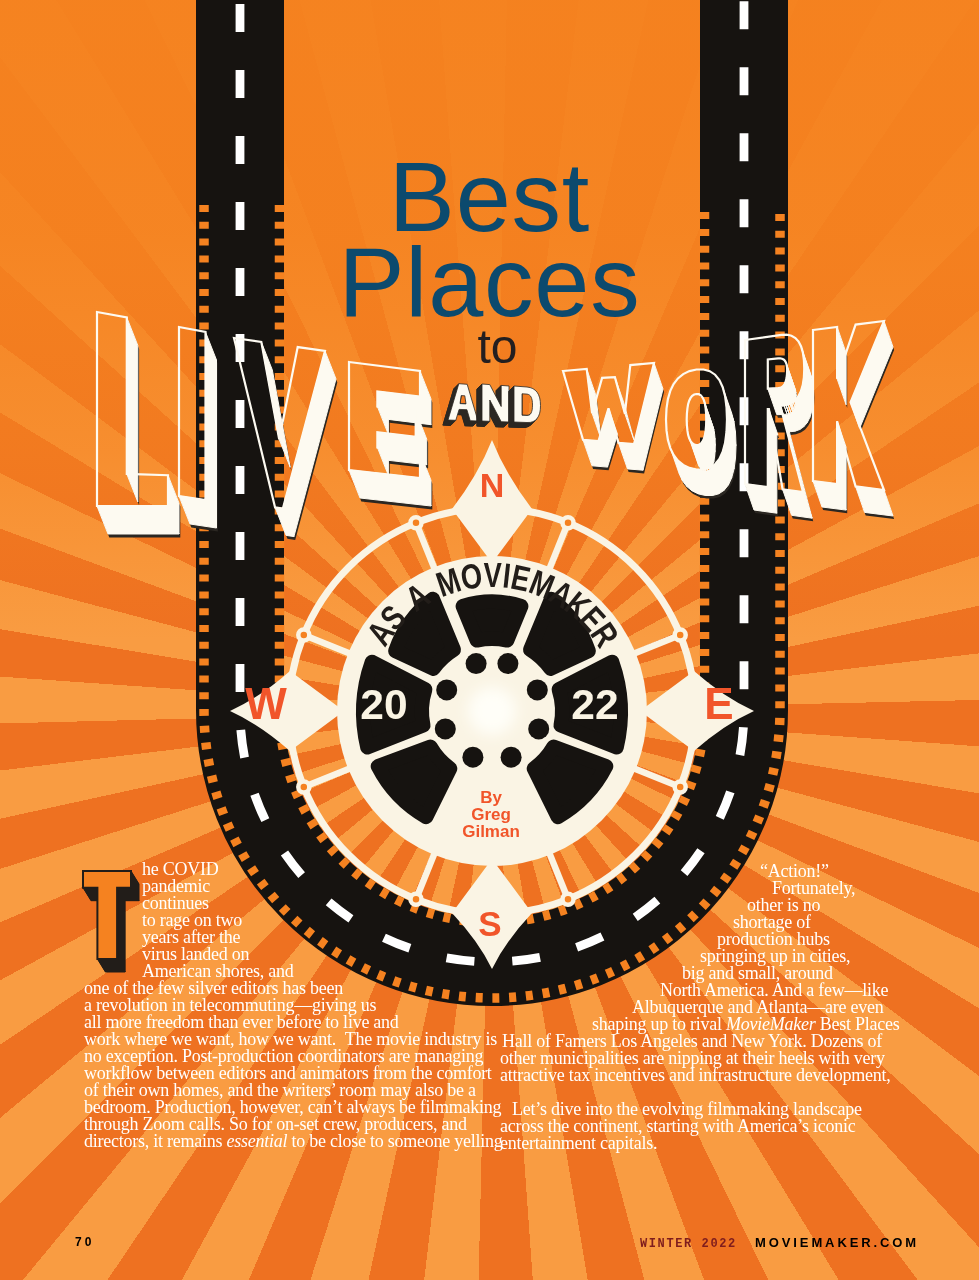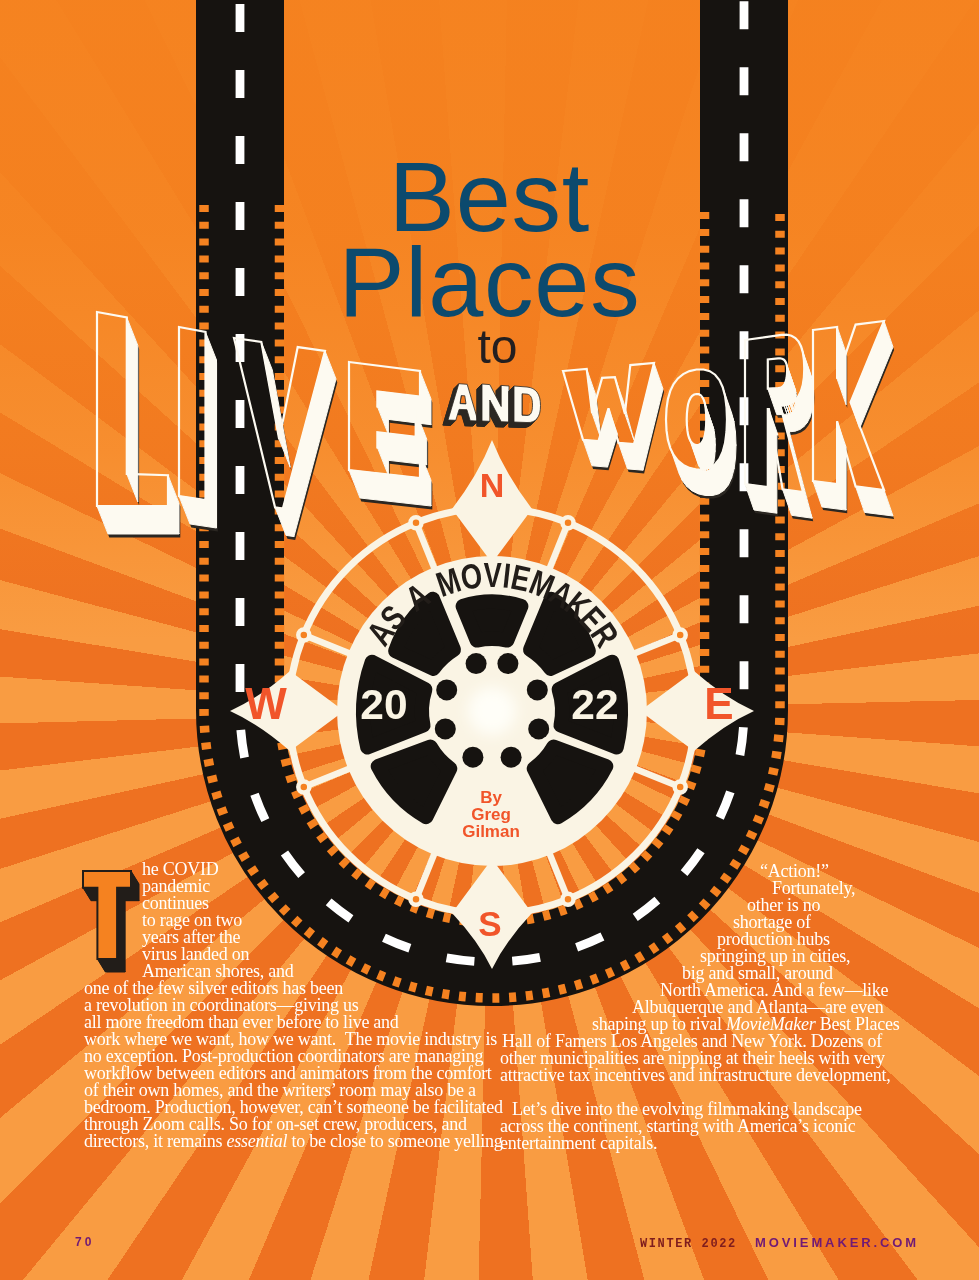--- a/index.html
+++ b/index.html
@@ -7,21 +7,21 @@
 #bg{position:absolute;inset:0;
   background:
    linear-gradient(180deg, rgba(245,130,31,.97) 0%, rgba(245,130,31,.9) 18%, rgba(245,130,31,.55) 35%, rgba(245,130,31,0) 50%),
    repeating-conic-gradient(from 1.5deg at 492px 711px, #ee7121 0deg 5.45deg, #f99c42 5.45deg 10.9deg);}
 .bl{position:absolute;font-family:"Liberation Serif",serif;font-size:18px;
   line-height:17px;color:#fff;white-space:pre;letter-spacing:-0.25px;text-align:right;}
 #best{position:absolute;left:0;width:979px;text-align:center;top:154px;
   color:#0c4a6e;font-size:99px;letter-spacing:0.8px;line-height:85px;}
 #to{position:absolute;left:8px;width:979px;text-align:center;top:323px;
   color:#231f20;font-size:48px;line-height:48px;}
-.ft{position:absolute;top:1235px;color:#701a75;font-size:12px;font-weight:bold;}
+.ft{position:absolute;top:1235px;color:#000000;font-size:12px;font-weight:bold;}
 </style></head>
 <body>
 <div id="page">
 
 <div id="bg"></div>
 <svg width="979" height="1280" viewBox="0 0 979 1280" style="position:absolute;left:0;top:0">
 <defs>
         <filter id="blur1" x="-60%" y="-60%" width="220%" height="220%">
           <feGaussianBlur stdDeviation="7"></feGaussianBlur>
         </filter>
@@ -167,27 +167,27 @@
 <div id="to">to</div>
 
 <div class="bl" style="left:142px;top:861px">he COVID</div>
 <div class="bl" style="left:142px;top:878px">pandemic</div>
 <div class="bl" style="left:142px;top:895px">continues</div>
 <div class="bl" style="left:142px;top:912px">to rage on two</div>
 <div class="bl" style="left:142px;top:929px">years after the</div>
 <div class="bl" style="left:142px;top:946px">virus landed on</div>
 <div class="bl" style="left:142px;top:963px">American shores, and</div>
 <div class="bl" style="left:84px;top:980px">one of the few silver editors has been</div>
-<div class="bl" style="left:84px;top:997px">a revolution in coordinators—giving us</div>
+<div class="bl" style="left:84px;top:997px">a revolution in telecommuting—giving us</div>
 <div class="bl" style="left:84px;top:1014px">all more freedom than ever before to live and</div>
 <div class="bl" style="left:84px;top:1031px">work where we want, how we want. The movie industry is</div>
 <div class="bl" style="left:84px;top:1048px">no exception. Post-production coordinators are managing</div>
 <div class="bl" style="left:84px;top:1065px">workflow between editors and animators from the comfort</div>
 <div class="bl" style="left:84px;top:1082px">of their own homes, and the writers’ room may also be a</div>
-<div class="bl" style="left:84px;top:1099px">bedroom. Production, however, can’t someone be facilitated</div>
+<div class="bl" style="left:84px;top:1099px">bedroom. Production, however, can’t always be filmmaking</div>
 <div class="bl" style="left:84px;top:1116px">through Zoom calls. So for on-set crew, producers, and</div>
 <div class="bl" style="left:84px;top:1133px">directors, it remains <i>essential</i> to be close to someone yelling</div>
 
 <div class="bl" style="left:760px;top:863px">“Action!”</div>
 <div class="bl" style="left:772px;top:880px">Fortunately,</div>
 <div class="bl" style="left:747px;top:897px">other is no</div>
 <div class="bl" style="left:733px;top:914px">shortage of</div>
 <div class="bl" style="left:717px;top:931px">production hubs</div>
 <div class="bl" style="left:700px;top:948px">springing up in cities,</div>
 <div class="bl" style="left:682px;top:965px">big and small, around</div>

